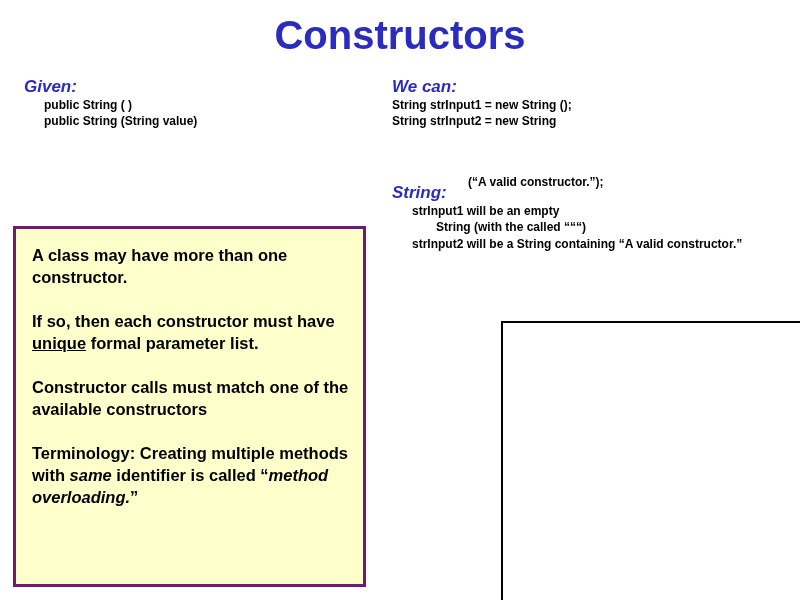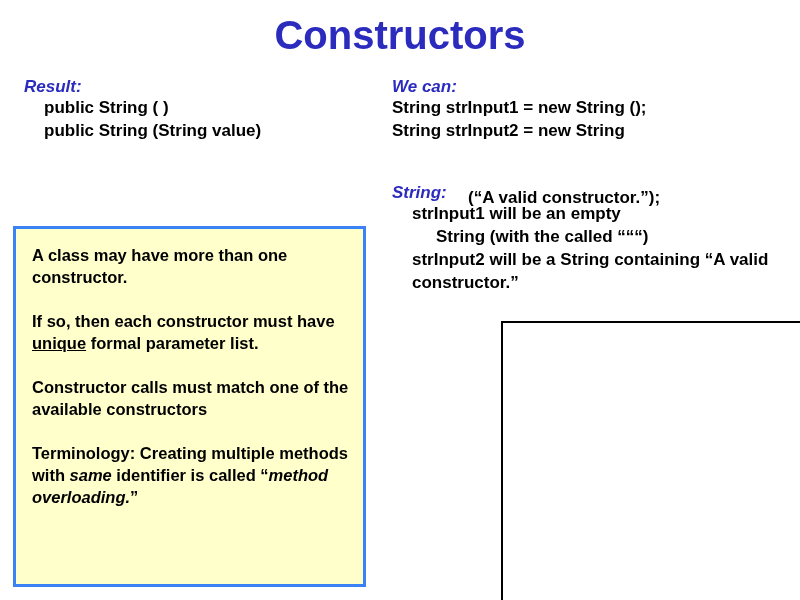--- a/index.html
+++ b/index.html
@@ -41,21 +41,21 @@
   .lead-label {
     font-size: 17px;
     font-weight: bold;
     font-style: italic;
     color: #2B2BBE;
     line-height: 1.25;
     white-space: nowrap;
   }
 
   .code-line {
-    font-size: 17px;
+    font-size: 12px;
     font-weight: bold;
     color: #000000;
     line-height: 1.35;
     white-space: pre;
   }
 
   
   #given-block {
     position: absolute;
     left: 24px;
@@ -84,21 +84,21 @@
   #result-block .indent-small { padding-left: 24px; }
 
   
   #callout-box {
     position: absolute;
     left: 13px;
     top: 226px;
     width: 353px;
     height: 361px;
     background: #FFFFCC;
-    border: 3px solid #3b82f6;
+    border: 3px solid #701a75;
     box-sizing: border-box;
     padding: 16px 14px 10px 16px;
   }
   .callout-para {
     font-size: 16.5px;
     font-weight: bold;
     line-height: 1.33;
     color: #000000;
     margin: 0 0 22px 0;
   }
@@ -119,21 +119,21 @@
   }
 </style>
 </head>
 <body>
 
 <div class="slide">
 
   <div id="slide-title">Constructors</div>
 
   <div id="given-block">
-    <div class="lead-label">Result:</div>
+    <div class="lead-label">Given:</div>
     <div class="code-line">public String ( )</div>
     <div class="code-line">public String (String value)</div>
   </div>
 
   <div id="wecan-block">
     <div class="lead-label">We can:</div>
     <div class="code-line">String strInput1 = new String ();</div>
     <div class="code-line">String strInput2 = new String</div>
     <div class="code-line indent-deep">(“A valid constructor.”);</div>
   </div>

